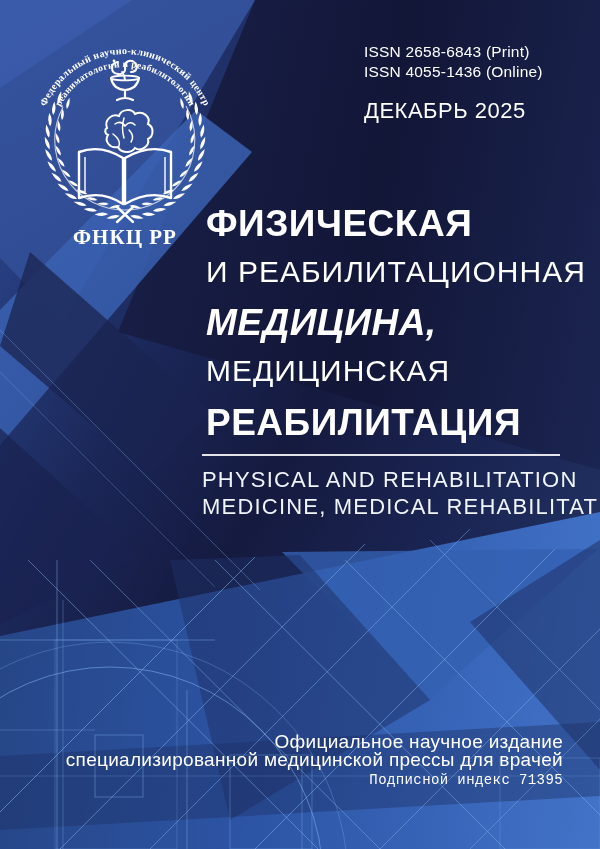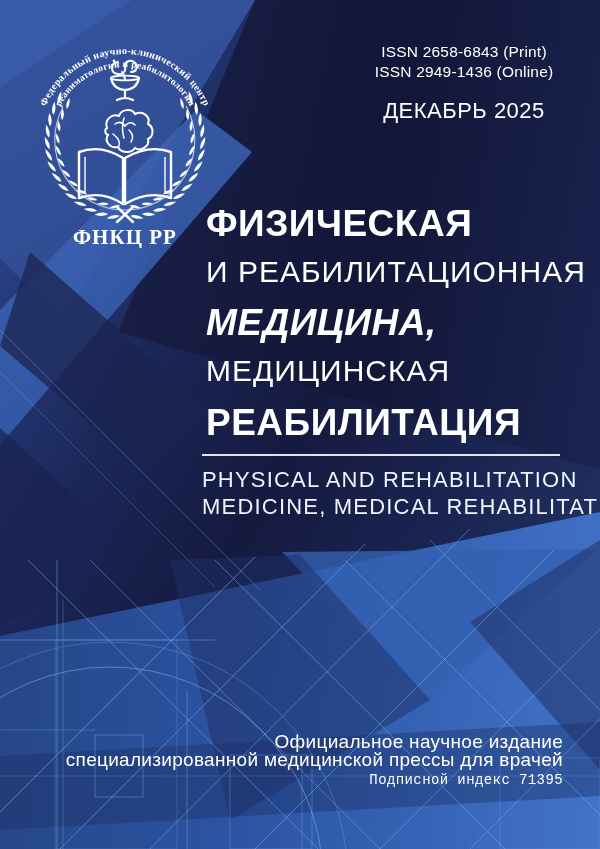--- a/index.html
+++ b/index.html
@@ -18,21 +18,21 @@
   .f-left-dark2{clip-path:polygon(0px 428px,140px 556px,0px 624px);background:#192250;opacity:.7;}
   .f-bottom{clip-path:polygon(0px 636px,600px 512px,600px 849px,0px 849px);
     background:linear-gradient(96deg,#24427f 0%,#2d55a6 50%,#4273c8 100%);}
   .f-btri{clip-path:polygon(282px 552px,598px 549px,428px 700px);background:#3560b2;opacity:.8;}
   .f-btri-dl{clip-path:polygon(170px 560px,300px 555px,430px 700px,230px 820px);background:#1e2f66;opacity:.5;}
   .f-btri-dr{clip-path:polygon(600px 540px,600px 770px,470px 622px);background:#1c2b60;opacity:.5;}
   .f-band-dark{clip-path:polygon(0px 756px,600px 722px,600px 796px,0px 830px);background:#1c2f63;opacity:.42;}
   .blueprint{position:absolute;left:0;top:300px;width:600px;height:549px;pointer-events:none;}
   .blueprint *{stroke:#82b4f0;fill:none;}
   .logo-svg{position:absolute;left:27px;top:32px;width:196px;height:216px;}
-  .masthead{position:absolute;left:364px;top:42px;width:200px;text-align:center;color:#fff;}
+  .masthead{position:absolute;left:364px;top:42px;width:200px;text-align:left;color:#fff;}
   .issn{font-size:15.5px;line-height:20px;letter-spacing:.2px;white-space:nowrap;}
   .volume{margin-top:15px;font-size:22px;line-height:28px;letter-spacing:.5px;white-space:nowrap;}
   .title-block{position:absolute;left:202px;top:0;color:#fff;}
   .t-line{position:absolute;left:4px;white-space:nowrap;line-height:1;}
   .t-bold{font-weight:700;font-size:37px;letter-spacing:.5px;}
   .t-light{font-weight:400;font-size:30px;letter-spacing:1px;text-align:right;}
   .t1{top:205px;} .t2{top:257px;} .t3{top:304px;font-style:italic;} .t4{top:356px;} .t5{top:404px;}
   .divider{position:absolute;left:202px;top:454px;width:358px;height:2px;background:rgba(255,255,255,.88);}
   .subtitle-en{position:absolute;left:202px;top:466px;color:#f0f4fc;font-size:22px;line-height:27px;letter-spacing:1.2px;white-space:nowrap;}
   .footer-block{position:absolute;right:37px;top:733px;text-align:right;color:#fff;}
@@ -175,21 +175,21 @@
 
     <g stroke="#fff" fill="none" stroke-width="2" stroke-linecap="round">
       <path d="M80 96 c-3 -8 5 -15 12 -12 c2 -7 13 -8 16 -2 c8 -4 16 3 13 10 c6 3 6 12 0 15 c2 7 -7 13 -13 9 c-4 6 -14 5 -17 -1 c-8 2 -14 -6 -10 -12 c-4 -2 -3 -6 -1 -7 Z"></path>
       <path d="M88 92 q6 -4 10 2 q5 -6 10 -1 M86 102 q8 6 6 12 M102 98 q6 6 2 12 M97 86 q-3 10 0 20" stroke-width="1.5"></path>
     </g>
     <text x="98" y="212" text-anchor="middle" fill="#fff" font-family="Liberation Serif, serif" font-weight="700" font-size="21" letter-spacing="1">ФНКЦ РР</text>
   </svg>
 
   <div class="masthead">
     <div class="issn">ISSN 2658-6843 (Print)</div>
-    <div class="issn">ISSN 2949-1436 (Online)</div>
+    <div class="issn">ISSN 4055-1436 (Online)</div>
     <div class="volume">
       <div>ДЕКАБРЬ 2025</div>
     </div>
   </div>
 
   <div class="title-block">
     <div class="t-line t-bold t1">ФИЗИЧЕСКАЯ</div>
     <div class="t-line t-light t2">И РЕАБИЛИТАЦИОННАЯ</div>
     <div class="t-line t-bold t3">МЕДИЦИНА,</div>
     <div class="t-line t-light t4">МЕДИЦИНСКАЯ</div>

